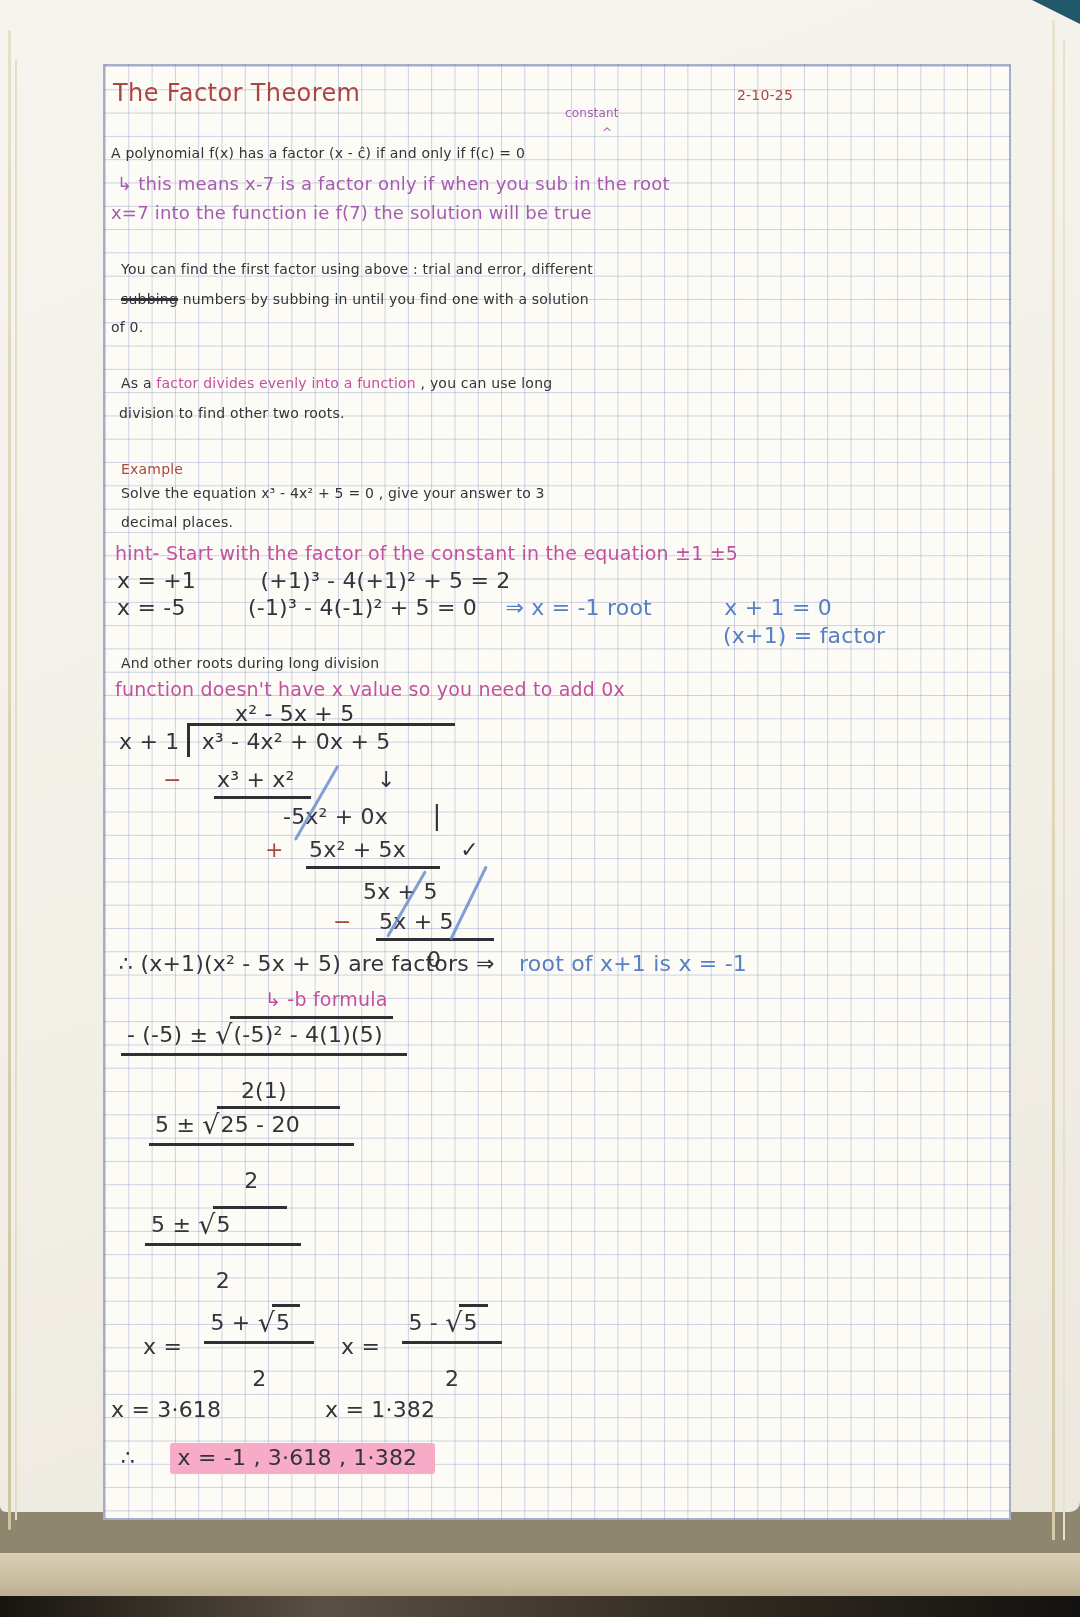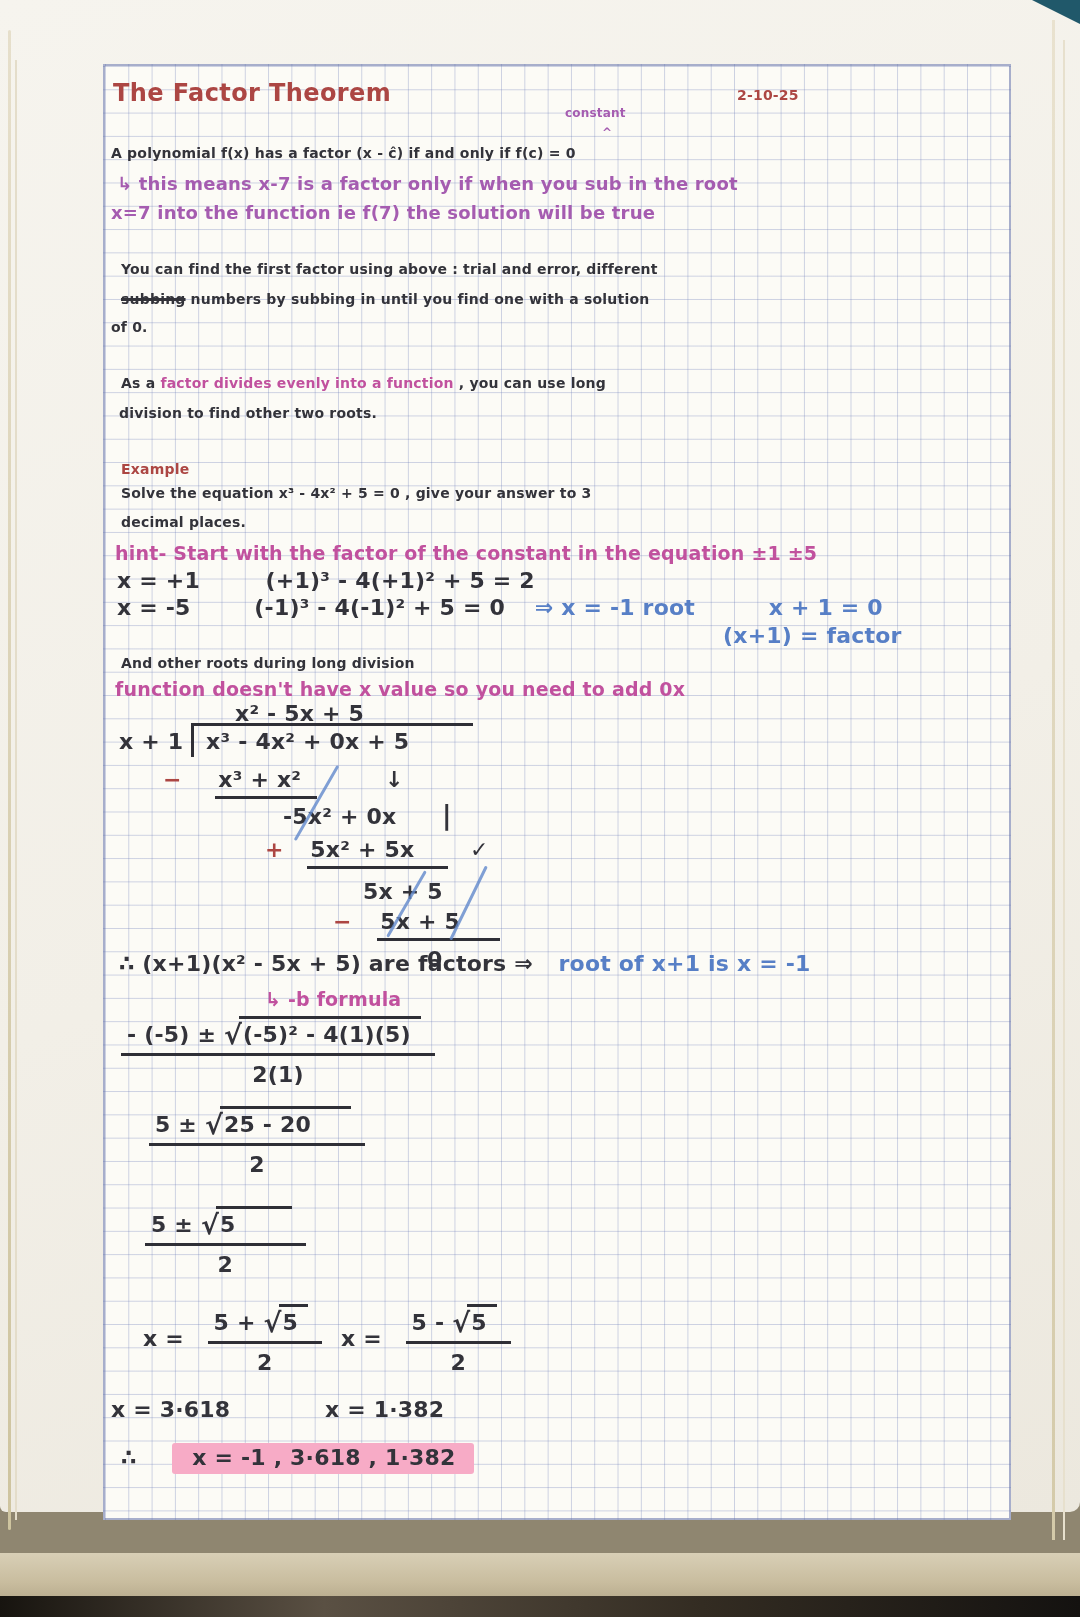--- a/index.html
+++ b/index.html
@@ -9,21 +9,20 @@
     font-family:"DejaVu Sans",sans-serif;
     overflow:hidden;
   }
   .photo{position:relative;width:1080px;height:1617px;overflow:hidden;}
 
   
   .page{
     position:absolute;left:0;top:0;width:1080px;height:1512px;
     background:linear-gradient(160deg,#f6f4ee 0%,#f2efe7 55%,#ece8de 100%);
     border-radius:0 0 10px 6px;
-    font-weight:bold;
   }
   .edge-l1{position:absolute;left:8px;top:30px;height:1500px;width:3px;background:linear-gradient(180deg,#e6dfcb,#cec49f);border-radius:2px;}
   .edge-l2{position:absolute;left:15px;top:60px;height:1460px;width:2px;background:#e4ddca;}
   .edge-r1{position:absolute;left:1052px;top:20px;height:1520px;width:3px;background:linear-gradient(180deg,#e9e2cf,#d4caa9);}
   .edge-r2{position:absolute;left:1063px;top:40px;height:1500px;width:2px;background:#e7e0cd;}
 
   
   .corner-teal{position:absolute;top:0;right:0;width:0;height:0;
     border-top:24px solid #20586a;border-left:48px solid transparent;}
 
@@ -51,34 +50,34 @@
   .purple{color:#a55cb0;font-size:18px;}
   .pink{color:#c1519e;}
   .blue{color:#577fc6;}
   .struck{text-decoration:line-through;text-decoration-thickness:3px;}
   .small{font-size:12px;}
   .title{font-size:24px;letter-spacing:.4px;}
 
   
   .frac{display:inline-flex;flex-direction:column;align-items:center;vertical-align:middle;text-align:center;}
   .frac .num{padding:0 14px 5px 6px;border-bottom:3px solid #2f2f36;}
-  .frac .den{padding-top:5px;}
+  .frac .den{padding-top:21px;}
 
   
   .sqrt{display:inline-block;white-space:nowrap;}
   .sqrt .sign{font-size:1.22em;vertical-align:-2px;}
   .sqrt .rad{display:inline-block;border-top:3px solid #2f2f36;padding:2px 10px 0 4px;margin-left:-3px;}
 
   
   .ld-dividend{border-top:3px solid #2f2f36;border-left:3px solid #2f2f36;padding:3px 64px 3px 12px;}
   .uline{display:inline-block;border-bottom:3px solid #2f2f36;padding:0 16px 3px 3px;text-align:right;}
   .gap{display:inline-block;}
   .cancel{position:absolute;width:3px;background:rgba(96,136,204,0.8);border-radius:2px;}
 
-  .hl{background:#f7abc6;padding:2px 18px 4px 20px;border-radius:3px;}
+  .hl{background:#f7abc6;padding:2px 18px 4px 8px;border-radius:3px;}
 </style>
 </head>
 <body>
 
 <div class="photo">
   <div class="floor"></div>
   <div class="floor-dark"></div>
 
   <div class="page">
     <div class="edge-l1"></div>

